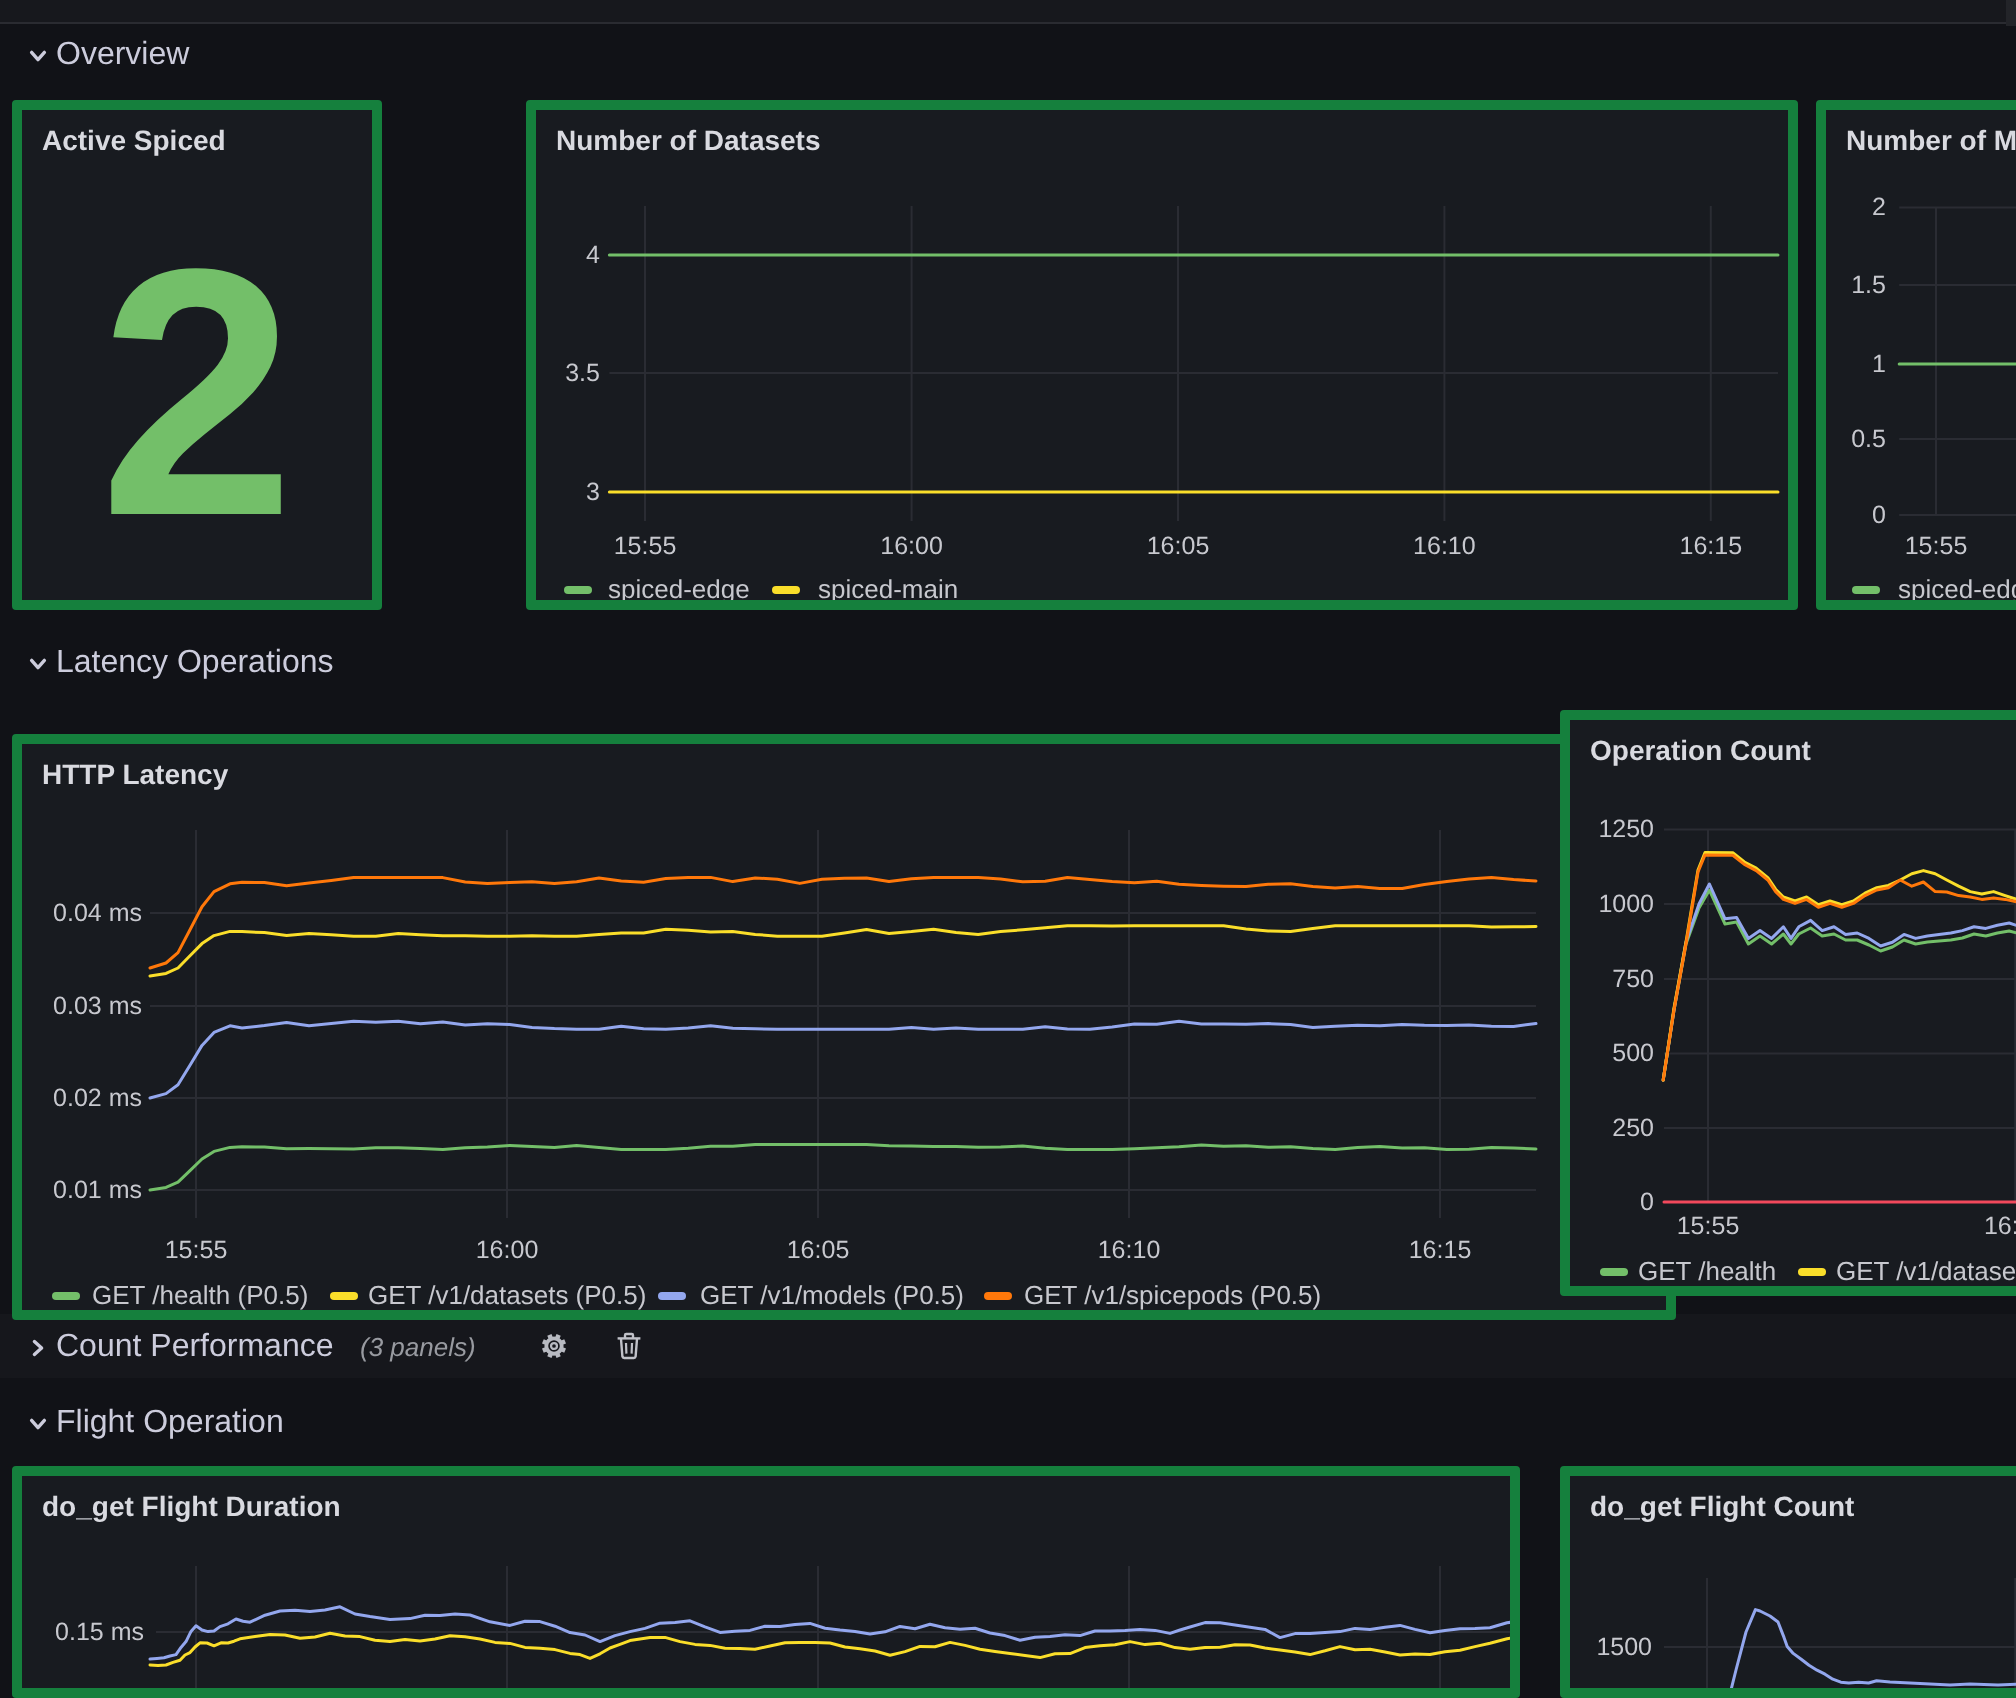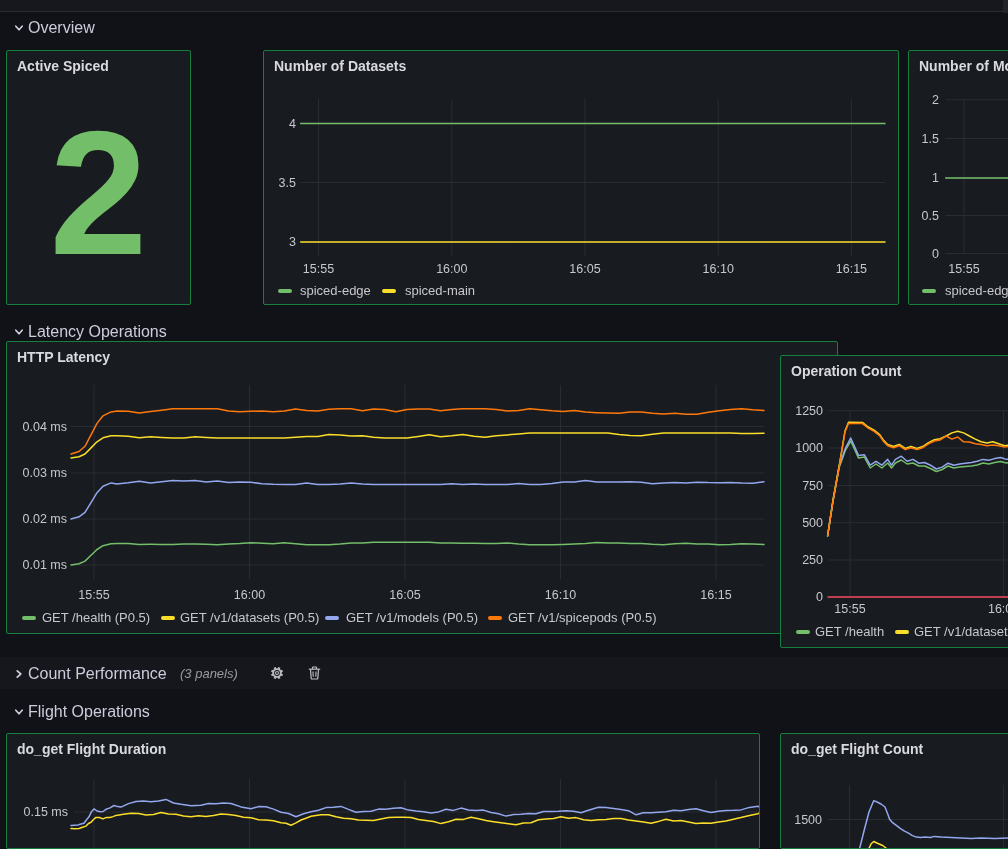--- a/index.html
+++ b/index.html
@@ -1,17 +1,17 @@
 <!DOCTYPE html>
 <html><head><meta charset="utf-8"><style>
 *{margin:0;padding:0;box-sizing:border-box}
 html,body{width:1008px;height:849px;background:#111217;overflow:hidden;
 font-family:"Liberation Sans",sans-serif;position:relative}
 .topbar{position:absolute;left:0;top:0;width:1008px;height:12px;background:#17181D;border-bottom:1px solid #2A2B31}
-.panel{position:absolute;background:#181B20;border:1px solid #15803d;border-radius:2px;overflow:hidden}
+.panel{position:absolute;background:#181B20;border:5px solid #15803d;border-radius:2px;overflow:hidden}
 .ptitle{position:absolute;left:10px;top:5px;font-size:14px;font-weight:700;line-height:20px;white-space:nowrap;color:#D9DAE0;letter-spacing:0}
 .shdr{position:absolute;font-size:16px;font-weight:400;color:#CCCCDC;line-height:19px;white-space:nowrap}
 .panelsnote{position:absolute;font-size:13px;font-style:italic;color:#989AA0}
 svg{position:absolute;left:0;top:0}
 </style></head><body>
 <div class="topbar"></div>
 <div style="position:absolute;left:1003px;top:0;width:5px;height:13px;background:#232429"></div>
 <div style="position:absolute;left:0;top:657px;width:1008px;height:32px;background:#16171C"></div>
 <div class="panel" style="left:6px;top:50px;width:185px;height:255px">
     <div class="ptitle">Active Spiced</div>
@@ -65,21 +65,21 @@
     </svg>
   </div>
 <svg style="position:absolute;left:14px;top:23px" width="10" height="10" viewBox="0 0 10 10">
     <path d="M1.8 3.2 L5 6.8 L8.2 3.2" fill="none" stroke="#CCCCDC" stroke-width="1.7" stroke-linecap="round" stroke-linejoin="round"></path>
   </svg>
 <div class="shdr" style="left:28px;top:18px">Overview</div>
 <svg style="position:absolute;left:14px;top:327px" width="10" height="10" viewBox="0 0 10 10">
     <path d="M1.8 3.2 L5 6.8 L8.2 3.2" fill="none" stroke="#CCCCDC" stroke-width="1.7" stroke-linecap="round" stroke-linejoin="round"></path>
   </svg>
 <div class="shdr" style="left:28px;top:322px">Latency Operations</div>
-<div class="panel" style="left:6px;top:341px;width:832px;height:293px">
+<div class="panel" style="left:6px;top:367px;width:832px;height:293px">
     <div class="ptitle">HTTP Latency</div>
     <svg width="766" height="293" viewBox="0 0 766 293">
       <line x1="64" y1="84.5" x2="757" y2="84.5" stroke="#2A2C33" stroke-width="1"></line>
       <line x1="64" y1="131" x2="757" y2="131" stroke="#2A2C33" stroke-width="1"></line>
       <line x1="64" y1="177" x2="757" y2="177" stroke="#2A2C33" stroke-width="1"></line>
       <line x1="64" y1="223" x2="757" y2="223" stroke="#2A2C33" stroke-width="1"></line>
       <line x1="87" y1="43" x2="87" y2="237" stroke="#2A2C33" stroke-width="1"></line>
       <line x1="242.5" y1="43" x2="242.5" y2="237" stroke="#2A2C33" stroke-width="1"></line>
       <line x1="398" y1="43" x2="398" y2="237" stroke="#2A2C33" stroke-width="1"></line>
       <line x1="553.5" y1="43" x2="553.5" y2="237" stroke="#2A2C33" stroke-width="1"></line>
@@ -156,21 +156,21 @@
 <svg style="position:absolute;left:308px;top:666px" width="13" height="14" viewBox="0 0 13 14">
     <path fill="none" stroke="#C0C1C8" stroke-width="1.2" d="M2.5 3.5 L3.2 12.3 A0.9 0.9 0 0 0 4.1 13 L8.9 13 A0.9 0.9 0 0 0 9.8 12.3 L10.5 3.5"></path>
     <line x1="0.8" y1="3.2" x2="12.2" y2="3.2" stroke="#C0C1C8" stroke-width="1.2"></line>
     <path fill="none" stroke="#C0C1C8" stroke-width="1.2" d="M4.5 3 L4.5 1.6 A0.6 0.6 0 0 1 5.1 1 L7.9 1 A0.6 0.6 0 0 1 8.5 1.6 L8.5 3"></path>
     <line x1="5" y1="5.5" x2="5.2" y2="10.8" stroke="#C0C1C8" stroke-width="1.1"></line>
     <line x1="8" y1="5.5" x2="7.8" y2="10.8" stroke="#C0C1C8" stroke-width="1.1"></line>
   </svg>
 <svg style="position:absolute;left:14px;top:707px" width="10" height="10" viewBox="0 0 10 10">
     <path d="M1.8 3.2 L5 6.8 L8.2 3.2" fill="none" stroke="#CCCCDC" stroke-width="1.7" stroke-linecap="round" stroke-linejoin="round"></path>
   </svg>
-<div class="shdr" style="left:28px;top:702px">Flight Operations</div>
+<div class="shdr" style="left:28px;top:702px">Flight Operation</div>
 <div class="panel" style="left:6px;top:733px;width:754px;height:116px">
     <div class="ptitle">do_get Flight Duration</div>
     <svg width="766" height="116" viewBox="0 0 766 116">
       <line x1="67" y1="78" x2="757" y2="78" stroke="#2A2C33" stroke-width="1"></line>
       <line x1="87" y1="45" x2="87" y2="116" stroke="#2A2C33" stroke-width="1"></line>
       <line x1="242.5" y1="45" x2="242.5" y2="116" stroke="#2A2C33" stroke-width="1"></line>
       <line x1="398" y1="45" x2="398" y2="116" stroke="#2A2C33" stroke-width="1"></line>
       <line x1="553.5" y1="45" x2="553.5" y2="116" stroke="#2A2C33" stroke-width="1"></line>
       <line x1="709" y1="45" x2="709" y2="116" stroke="#2A2C33" stroke-width="1"></line>
       <path d="M64.0 91.5 L67.5 91.2 L71.0 90.9 L74.0 90.0 L77.0 89.3 L79.5 85.7 L82.0 82.8 L84.5 77.7 L87.0 74.9 L90.0 77.0 L93.0 77.8 L96.0 77.5 L99.0 75.3 L103.0 73.9 L107.0 71.5 L110.5 72.6 L114.0 73.1 L121.5 69.6 L129.0 67.5 L136.5 67.1 L144.0 67.7 L151.5 67.0 L159.0 65.4 L166.5 69.0 L174.0 70.3 L184.0 71.7 L194.0 71.3 L201.5 69.6 L209.0 69.7 L216.5 69.0 L224.0 69.5 L234.0 72.9 L244.0 74.7 L251.5 72.6 L259.0 72.8 L266.5 75.1 L274.0 78.3 L281.5 79.5 L289.0 82.8 L296.5 79.8 L304.0 77.8 L311.5 76.2 L319.0 73.6 L326.5 73.3 L334.0 72.4 L341.5 75.4 L349.0 78.2 L356.5 77.6 L364.0 77.2 L371.5 75.1 L379.0 75.3 L386.5 74.2 L394.0 73.7 L401.5 76.1 L409.0 77.0 L416.5 77.7 L424.0 79.0 L431.5 77.9 L439.0 75.2 L446.5 76.4 L454.0 74.1 L461.5 75.9 L469.0 76.6 L476.5 76.1 L484.0 78.5 L491.5 79.8 L499.0 82.1 L506.5 80.6 L514.0 80.2 L521.5 79.4 L529.0 79.8 L536.5 77.5 L544.0 77.5 L551.5 77.3 L559.0 76.8 L566.5 77.2 L574.0 78.7 L579.0 77.0 L584.0 75.5 L591.5 73.3 L599.0 73.4 L606.5 74.5 L614.0 75.6 L621.5 76.7 L629.0 80.8 L636.5 78.8 L644.0 78.7 L651.5 78.2 L659.0 77.8 L666.5 76.2 L674.0 76.8 L681.5 75.6 L689.0 74.7 L696.5 76.7 L704.0 78.4 L711.5 77.2 L719.0 76.4 L726.5 76.3 L734.0 75.9 L742.5 73.4 L751.0 72.2 L754.0 73.9 L757.0 73.1" fill="none" stroke="#93A7EE" stroke-width="1.5" stroke-linejoin="round" stroke-linecap="round"></path>

